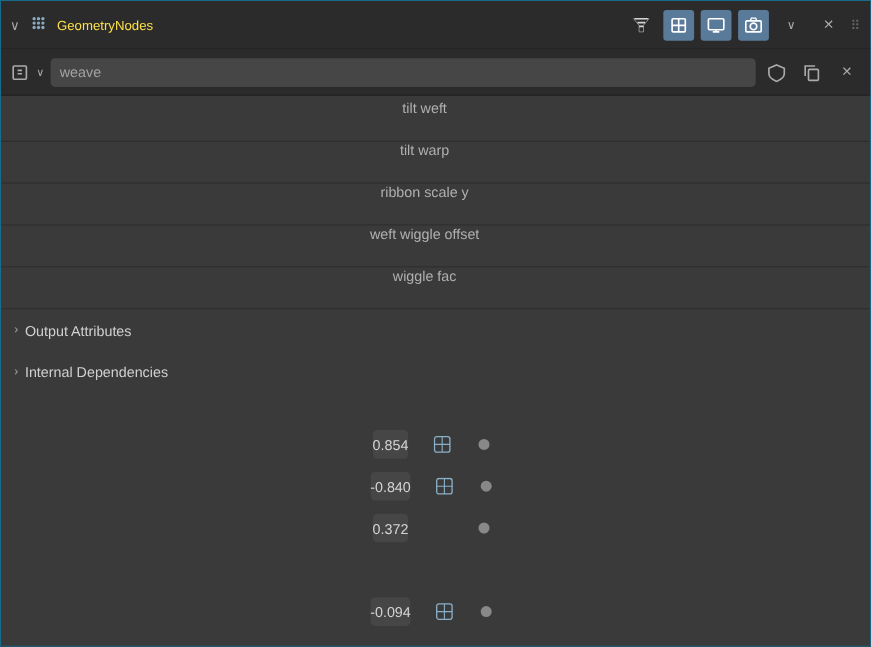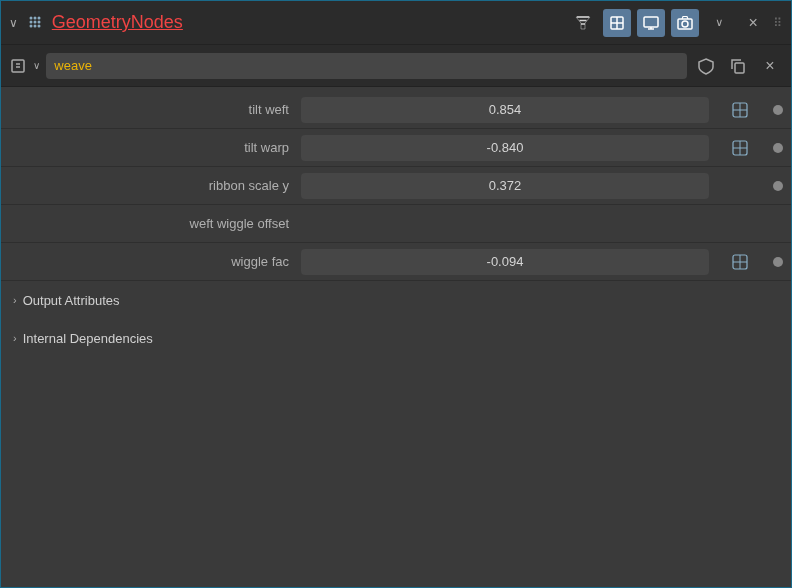--- a/index.html
+++ b/index.html
@@ -39,24 +39,23 @@
       cursor: pointer;
     }
 
     .header-dots {
       color: #89aac0;
       font-size: 16px;
     }
 
     .header-title {
       flex: 1;
-      font-size: 18px;
-      color: #ef4444;
+      font-size: 12px;
+      color: #fde047;
       font-weight: 500;
-      text-decoration: underline;
     }
 
     .header-icons {
       display: flex;
       align-items: center;
       gap: 6px;
     }
 
     .header-icon-btn {
       width: 28px;
@@ -101,21 +100,21 @@
       height: 26px;
       display: flex;
       align-items: center;
       padding: 0 8px;
     }
 
     .search-input {
       background: transparent;
       border: none;
       outline: none;
-      color: #eab308;
+      color: #a3a3a3;
       font-size: 13px;
       width: 100%;
     }
 
     .search-actions {
       display: flex;
       align-items: center;
       gap: 6px;
     }
 
@@ -138,20 +137,21 @@
       padding: 4px 0;
     }
 
     
     .prop-row {
       display: flex;
       align-items: center;
       height: 38px;
       padding: 0 8px 0 0;
       border-bottom: 1px solid #2e2e2e;
+      flex-direction: column;
     }
 
     .prop-label {
       flex: 0 0 300px;
       text-align: right;
       padding-right: 12px;
       color: #b0b0b0;
       font-size: 13px;
     }
 

